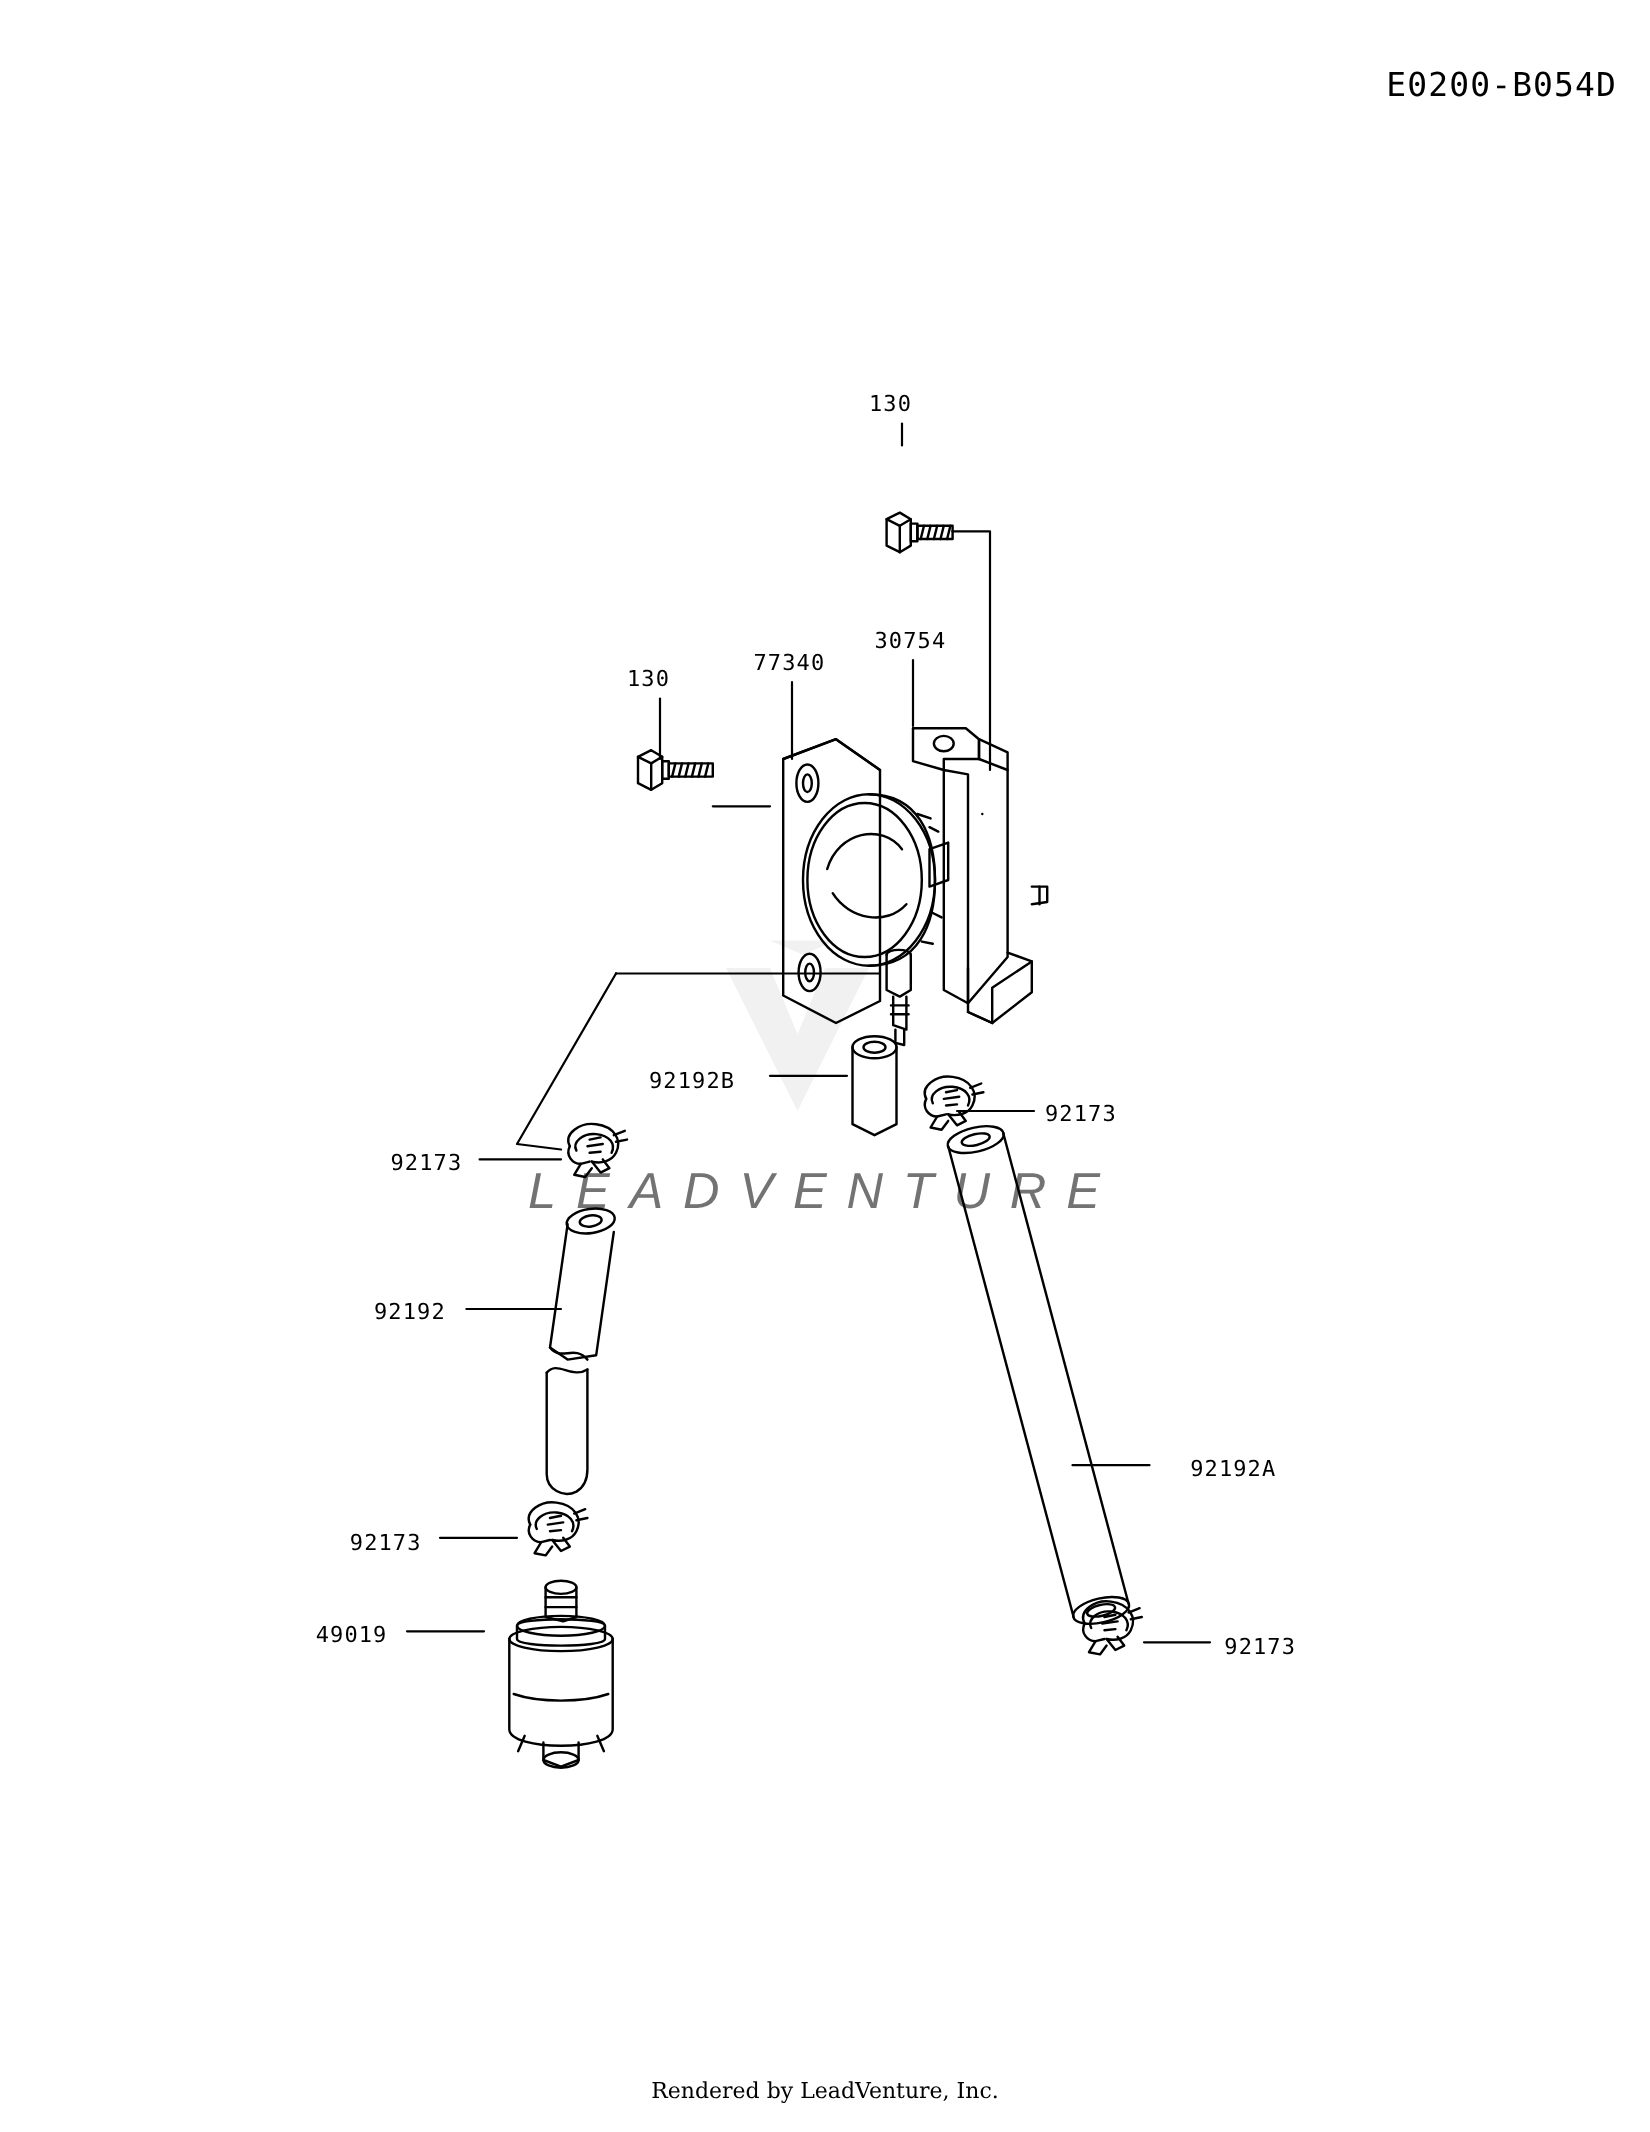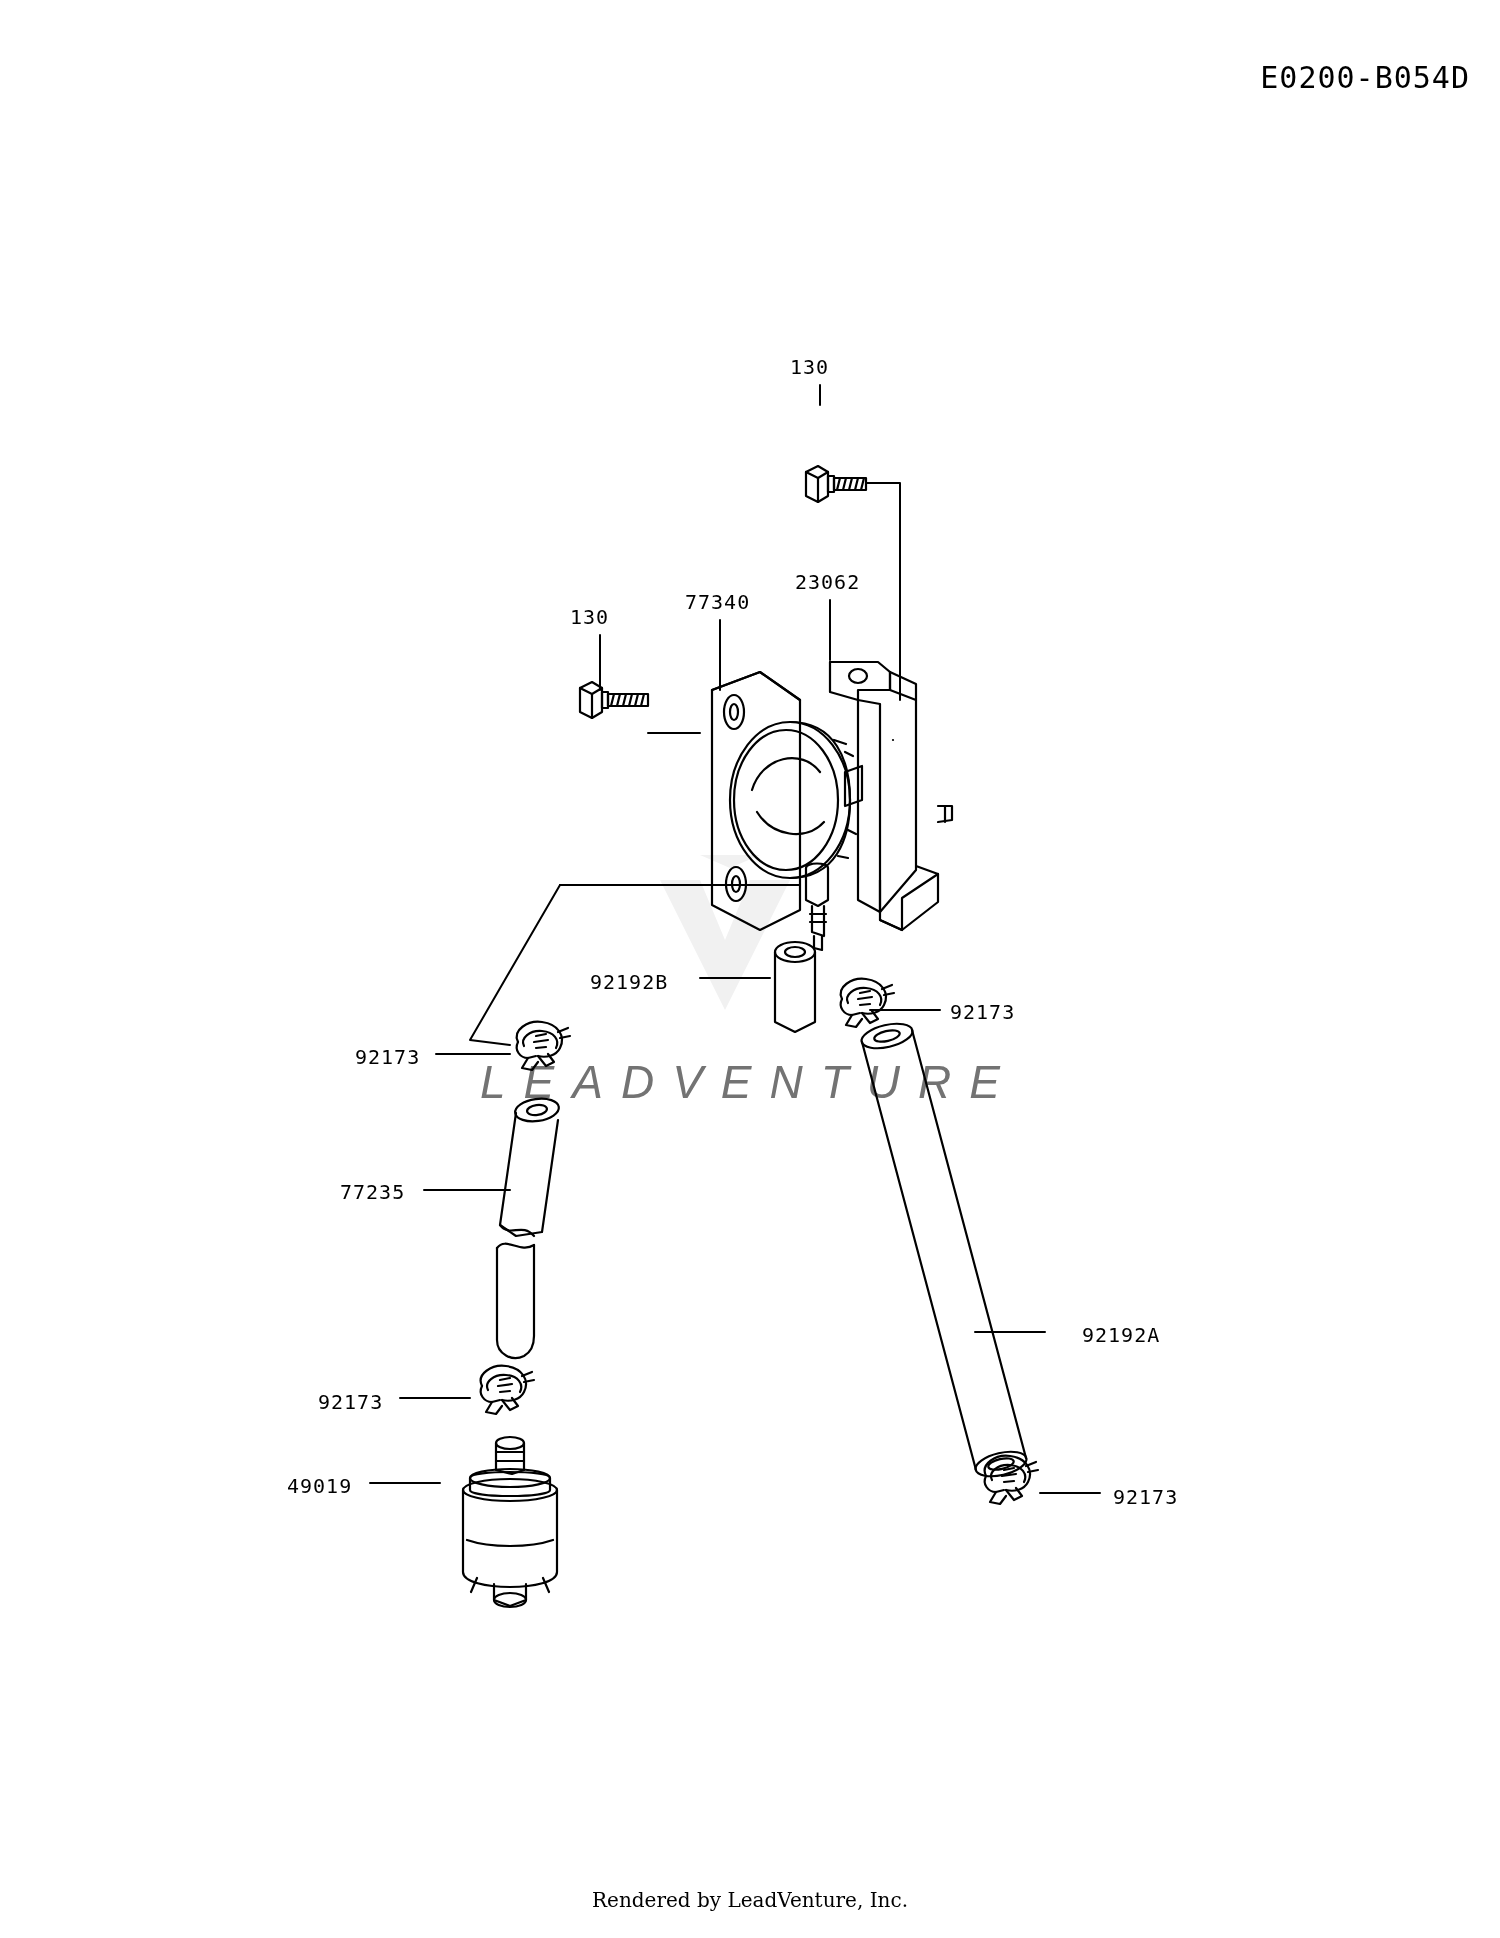--- a/index.html
+++ b/index.html
@@ -272,24 +272,24 @@
         <path d="M24 8 L34 6 M22 14 L36 12 M24 20 L34 19"></path>
         <path d="M46 4 L56 0 M48 10 L58 8"></path>
       </g>
 
     </g>
   </svg>
 
   <div class="callout" style="left:790px; top:355px;">130</div>
   <div class="callout" style="left:570px; top:605px;">130</div>
   <div class="callout" style="left:685px; top:590px;">77340</div>
-  <div class="callout" style="left:795px; top:570px;">23062</div>
+  <div class="callout" style="left:795px; top:570px;">30754</div>
   <div class="callout" style="left:590px; top:970px;text-align:right;">92192B</div>
   <div class="callout" style="left:950px; top:1000px;">92173</div>
   <div class="callout" style="left:355px; top:1045px;">92173</div>
-  <div class="callout" style="left:340px; top:1180px;">77235</div>
+  <div class="callout" style="left:340px; top:1180px;">92192</div>
   <div class="callout" style="left:1082px; top:1323px;">92192A</div>
   <div class="callout" style="left:318px; top:1390px;">92173</div>
   <div class="callout" style="left:287px; top:1474px;">49019</div>
   <div class="callout" style="left:1113px; top:1485px;">92173</div>
 
   <div class="footer-credit">Rendered by LeadVenture, Inc.</div>
 </div>
 
 </body></html>

